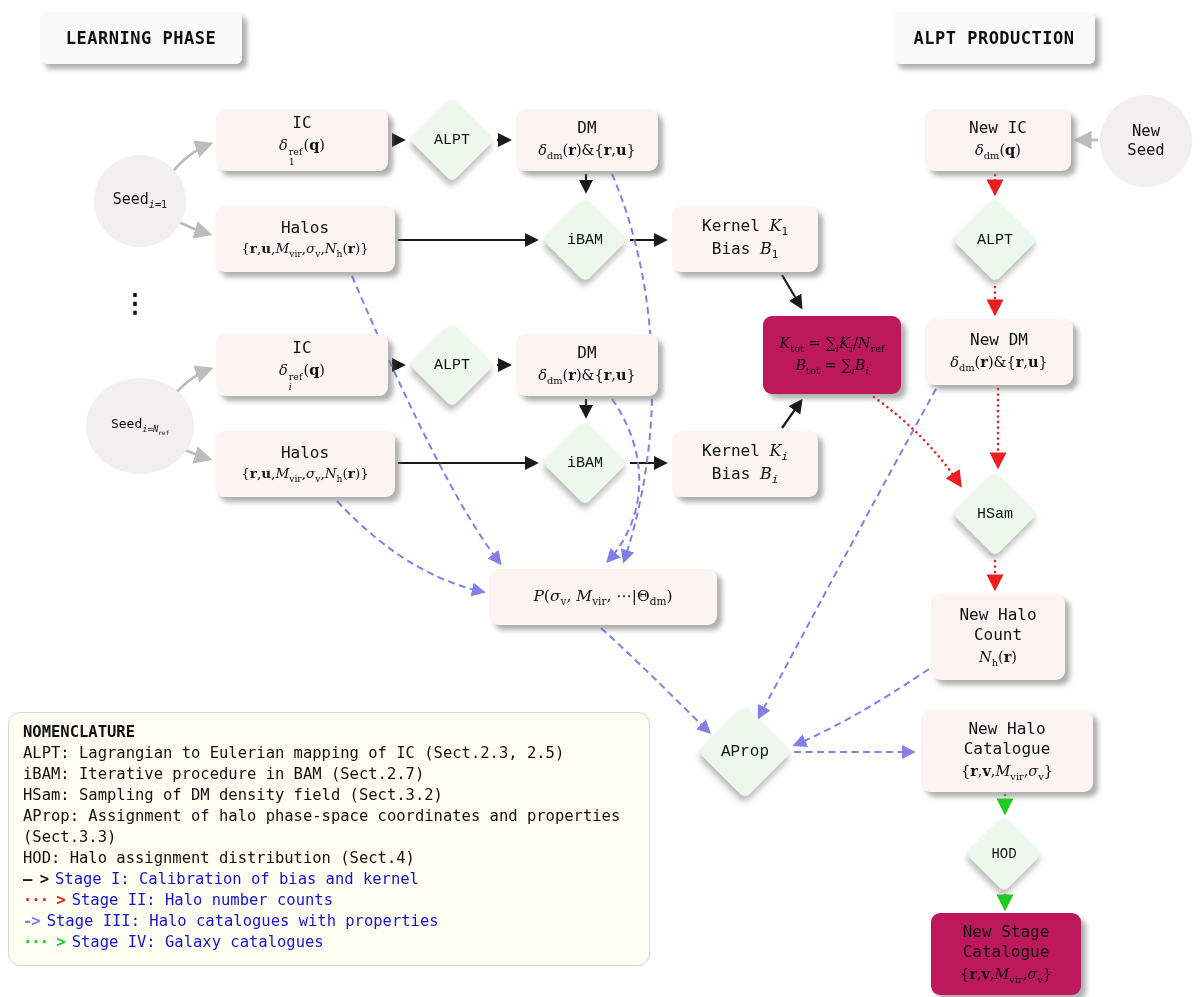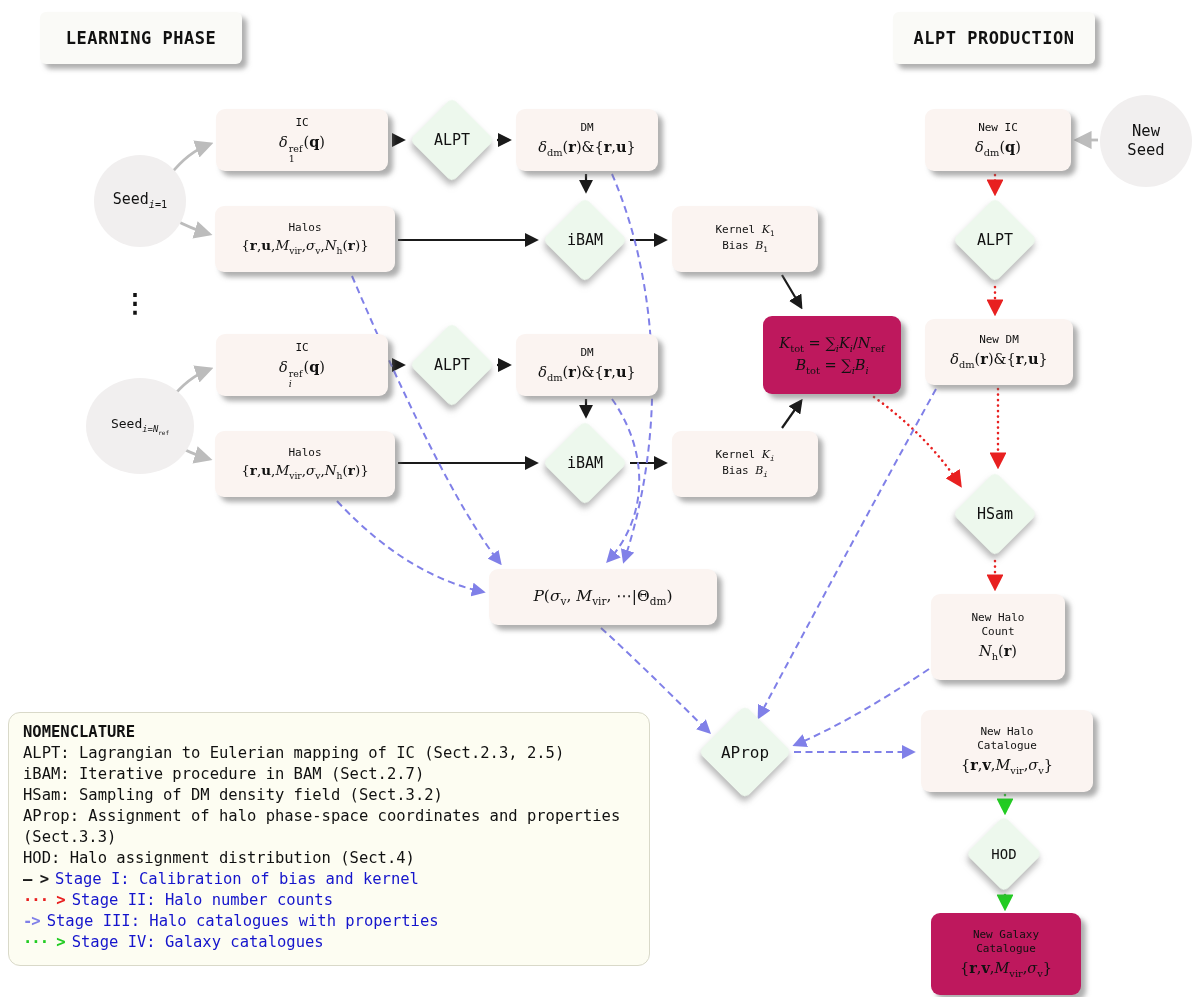--- a/index.html
+++ b/index.html
@@ -15,31 +15,31 @@
   .box  { background:#fbf4f1; border-radius:9px;
           box-shadow:5px 5px 5px rgba(110,110,110,.55); }
   .box.pink { background:#be185d; }
   .titlebox { background:#fafaf7; border-radius:6px;
           box-shadow:5px 5px 5px rgba(110,110,110,.55);
           font-size:17px; font-weight:bold; letter-spacing:.5px; }
   .circle { position:absolute; z-index:2; background:#f1efef; border-radius:50%;
           display:flex; align-items:center; justify-content:center;
           text-align:center; font-size:15px; line-height:1.25; }
 
-  .t { font-size:11px; line-height:1.3; }
+  .t { font-size:16px; line-height:1.3; }
   .m { font-family:"DejaVu Serif","Liberation Serif",serif; font-size:14.5px;
        line-height:1.35; margin-top:1px; }
   .m i, .t i { font-style:italic; }
   sub, sup { font-size:0.68em; }
   .scr { font-family:"DejaVu Serif","Liberation Serif",serif; font-style:italic; }
   .stk { display:inline-flex; flex-direction:column; align-items:flex-start;
          font-size:9.5px; line-height:1.05; vertical-align:-5px; margin:0 1px; }
 
   .diamond { position:absolute; z-index:2; display:flex; align-items:center;
-             justify-content:center; }
+             justify-content:center;font-family:Liberation Mono, monospace; }
   .dshape  { position:absolute; background:#edf8ed; border-radius:6px;
              transform:rotate(45deg);
              filter:drop-shadow(3px 4px 3px rgba(110,110,110,.5)); }
   .dlabel  { position:relative; z-index:1; font-size:15px; }
 
   .vdots { position:absolute; z-index:2; font-size:26px; font-weight:bold; }
 
   .nomen { position:absolute; left:8px; top:712px; width:642px; height:254px;
            background:#fdfdf2; border:1.5px solid #d9d9c9; border-radius:12px;
            padding:9px 14px; z-index:2; font-size:15.5px; line-height:21px; }
@@ -251,21 +251,21 @@
   <div class="t">Catalogue</div>
   <div class="m">{<b>r</b>,<b>v</b>,<i>M</i><sub>vir</sub>,<i>σ</i><sub>v</sub>}</div>
 </div>
 
 <div class="diamond" style="left:964px;top:814px;width:80px;height:80px">
   <div class="dshape" style="left:13px;top:13px;width:54px;height:54px"></div>
   <span class="dlabel" style="font-size:14px">HOD</span>
 </div>
 
 <div class="node box pink" style="left:931px;top:913px;width:150px;height:82px">
-  <div class="t">New Galaxy</div>
+  <div class="t">New Stage</div>
   <div class="t">Catalogue</div>
   <div class="m">{<b>r</b>,<b>v</b>,<i>M</i><sub>vir</sub>,<i>σ</i><sub>v</sub>}</div>
 </div>
 
 <div class="nomen">
   <div class="nom-title">NOMENCLATURE</div>
   <div class="nom-line">ALPT: Lagrangian to Eulerian mapping of IC (Sect.2.3, 2.5)</div>
   <div class="nom-line">iBAM: Iterative procedure in BAM (Sect.2.7)</div>
   <div class="nom-line">HSam: Sampling of DM density field (Sect.3.2)</div>
   <div class="nom-line">AProp: Assignment of halo phase-space coordinates and properties (Sect.3.3)</div>

